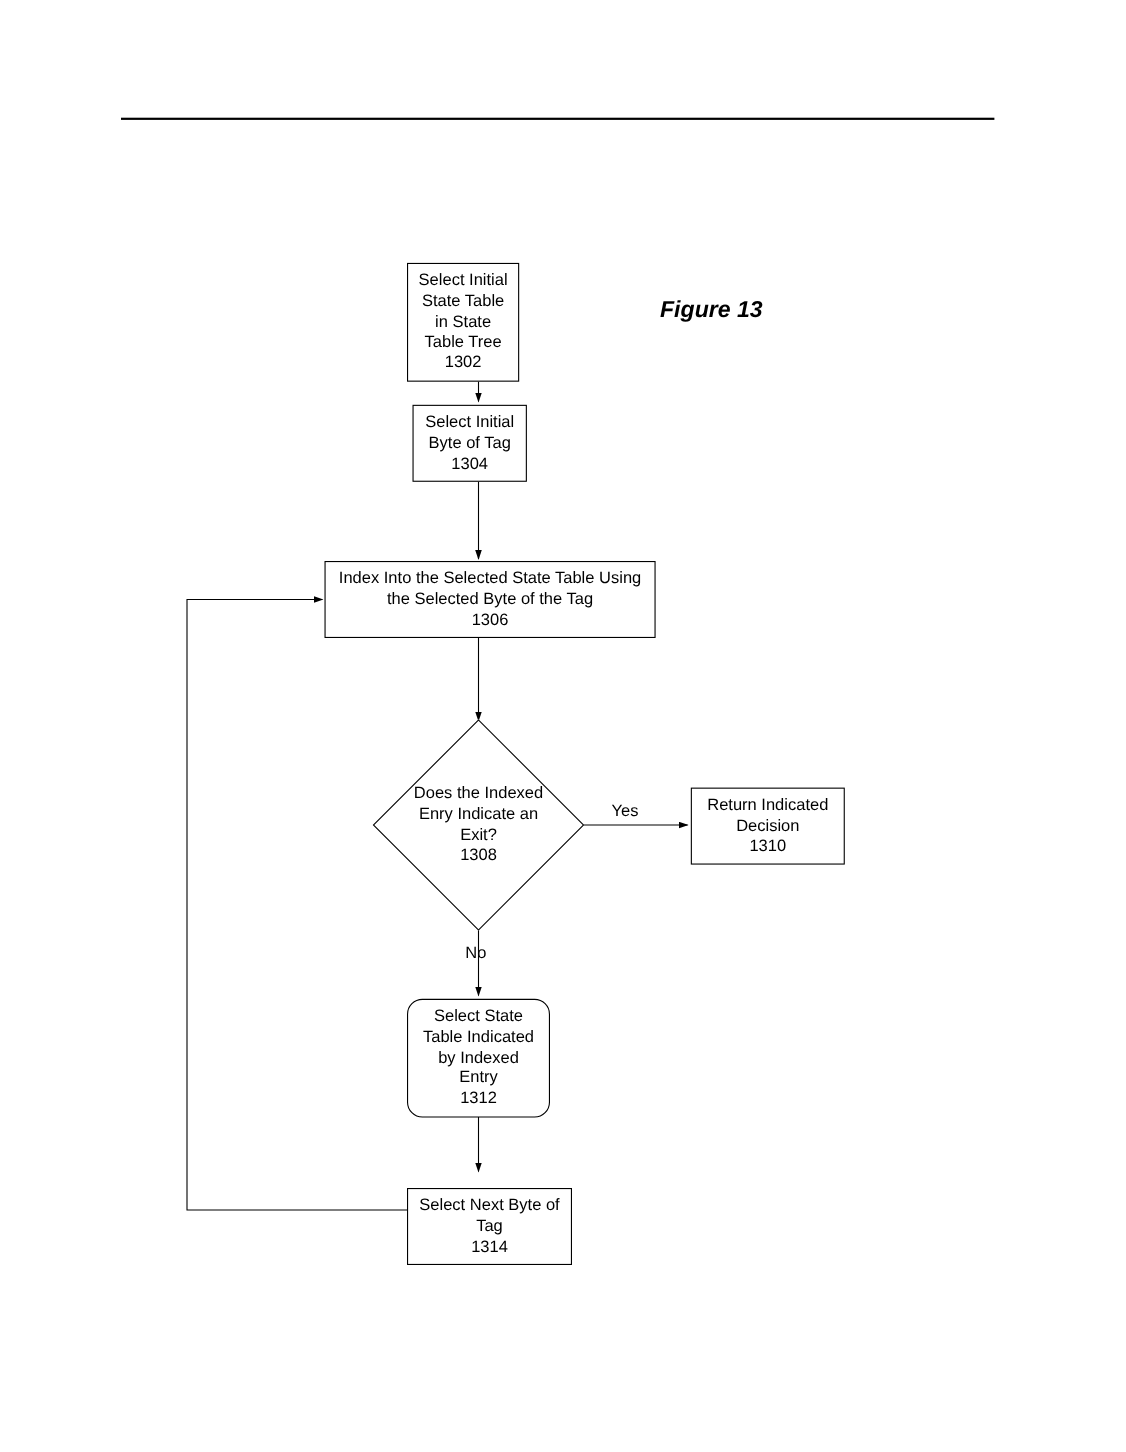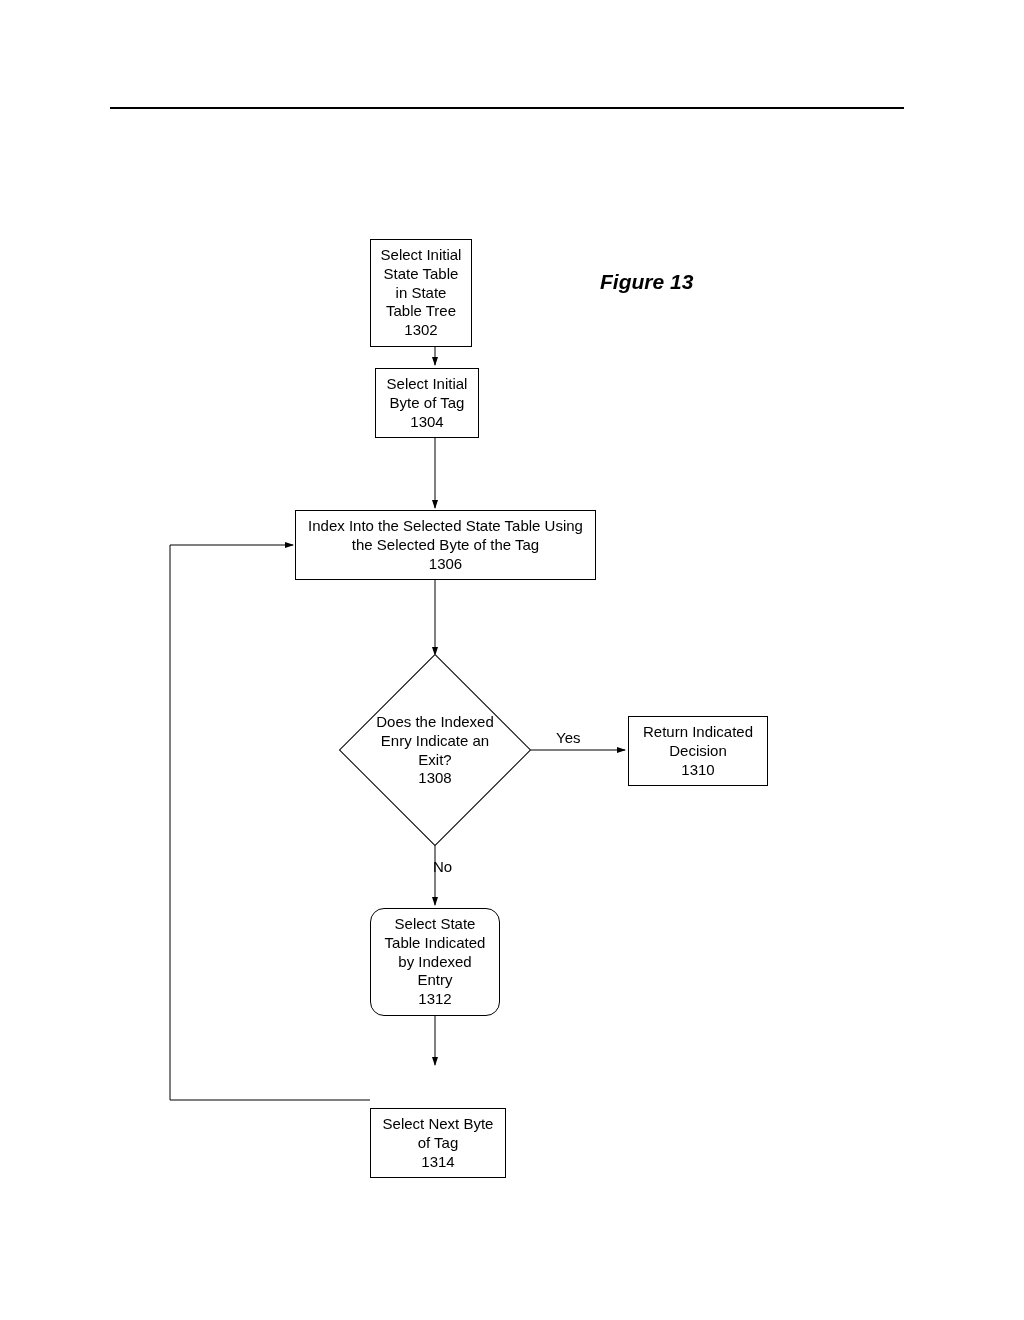--- a/index.html
+++ b/index.html
@@ -123,21 +123,21 @@
 
   <div class="node" style="left:295px; top:510px; width:301px;">Index Into the Selected State Table Using the Selected Byte of the Tag<br>1306</div>
 
   <div class="diamond-wrap" style="left:340px; top:655px; width:190px; height:190px;">
     <div class="diamond-shape" style="width:134px; height:134px;"></div>
     <div class="diamond-text">Does the Indexed Enry Indicate an Exit?<br>1308</div>
   </div>
 
   <div class="edge-label" style="left:556px; top:729px;">Yes</div>
 
-  <div class="edge-label" style="left:433px; top:858px;text-align:center;">No</div>
+  <div class="edge-label" style="left:423px; top:858px;text-align:center;">No</div>
 
   <div class="node" style="left:628px; top:716px; width:140px;">Return Indicated Decision<br>1310</div>
 
   <div class="node" style="left:370px; top:908px; width:130px;border-radius:14px;">Select State Table Indicated by Indexed Entry<br>1312</div>
 
-  <div class="node" style="left:370px; top:1108px; width:136px;">Select Next Byte of Tag<br>1314</div>
+  <div class="node" style="left:370px; top:1080px; width:150px;">Select Next Byte of Tag<br>1314</div>
 
 </div>
 
 </body></html>

